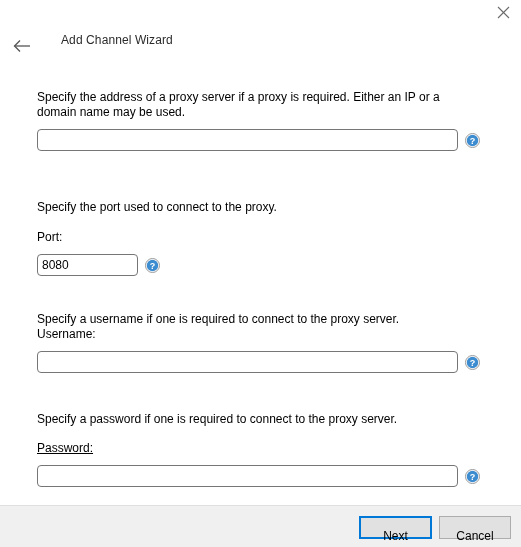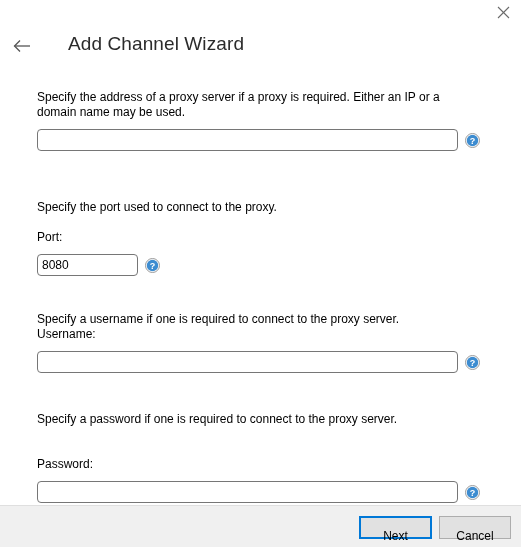--- a/index.html
+++ b/index.html
@@ -51,23 +51,23 @@
     width: 28px;
     height: 24px;
     display: flex;
     align-items: center;
     justify-content: center;
     cursor: default;
   }
   .back-btn svg { display: block; }
   .wizard-title {
     position: absolute;
-    left: 68px;
+    left: 61px;
     top: 5px;
-    font-size: 19px;
+    font-size: 12px;
     color: #2b2b2b;
     letter-spacing: 0.1px;
     white-space: nowrap;
   }
 
   
   .content {
     position: absolute;
     top: 90px;
     left: 0;
@@ -223,21 +223,21 @@
           <circle cx="7.5" cy="7.5" r="7" fill="#ffffff" stroke="#9a9a9a" stroke-width="1"></circle>
           <circle cx="7.5" cy="7.5" r="5.7" fill="#3d8cd0"></circle>
           <text x="7.5" y="11" font-family="Liberation Sans, sans-serif" font-size="9" font-weight="bold" fill="#ffffff" text-anchor="middle">?</text>
         </svg>
       </span>
     </div>
   </div>
 
   <div class="field-group" style="top:322px;">
     <p class="desc">Specify a password if one is required to connect to the proxy server.</p>
-    <p class="label" style="margin-top:30px;">Password:</p>
+    <p class="label" style="margin-top:14px;text-decoration:underline;">Password:</p>
     <div class="input-row" style="margin-top:9px;">
       <input class="txt wide" type="password" value="" style="">
       <span class="help-icon">
         <svg width="15" height="15" viewBox="0 0 15 15">
           <circle cx="7.5" cy="7.5" r="7" fill="#ffffff" stroke="#9a9a9a" stroke-width="1"></circle>
           <circle cx="7.5" cy="7.5" r="5.7" fill="#3d8cd0"></circle>
           <text x="7.5" y="11" font-family="Liberation Sans, sans-serif" font-size="9" font-weight="bold" fill="#ffffff" text-anchor="middle">?</text>
         </svg>
       </span>
     </div>

